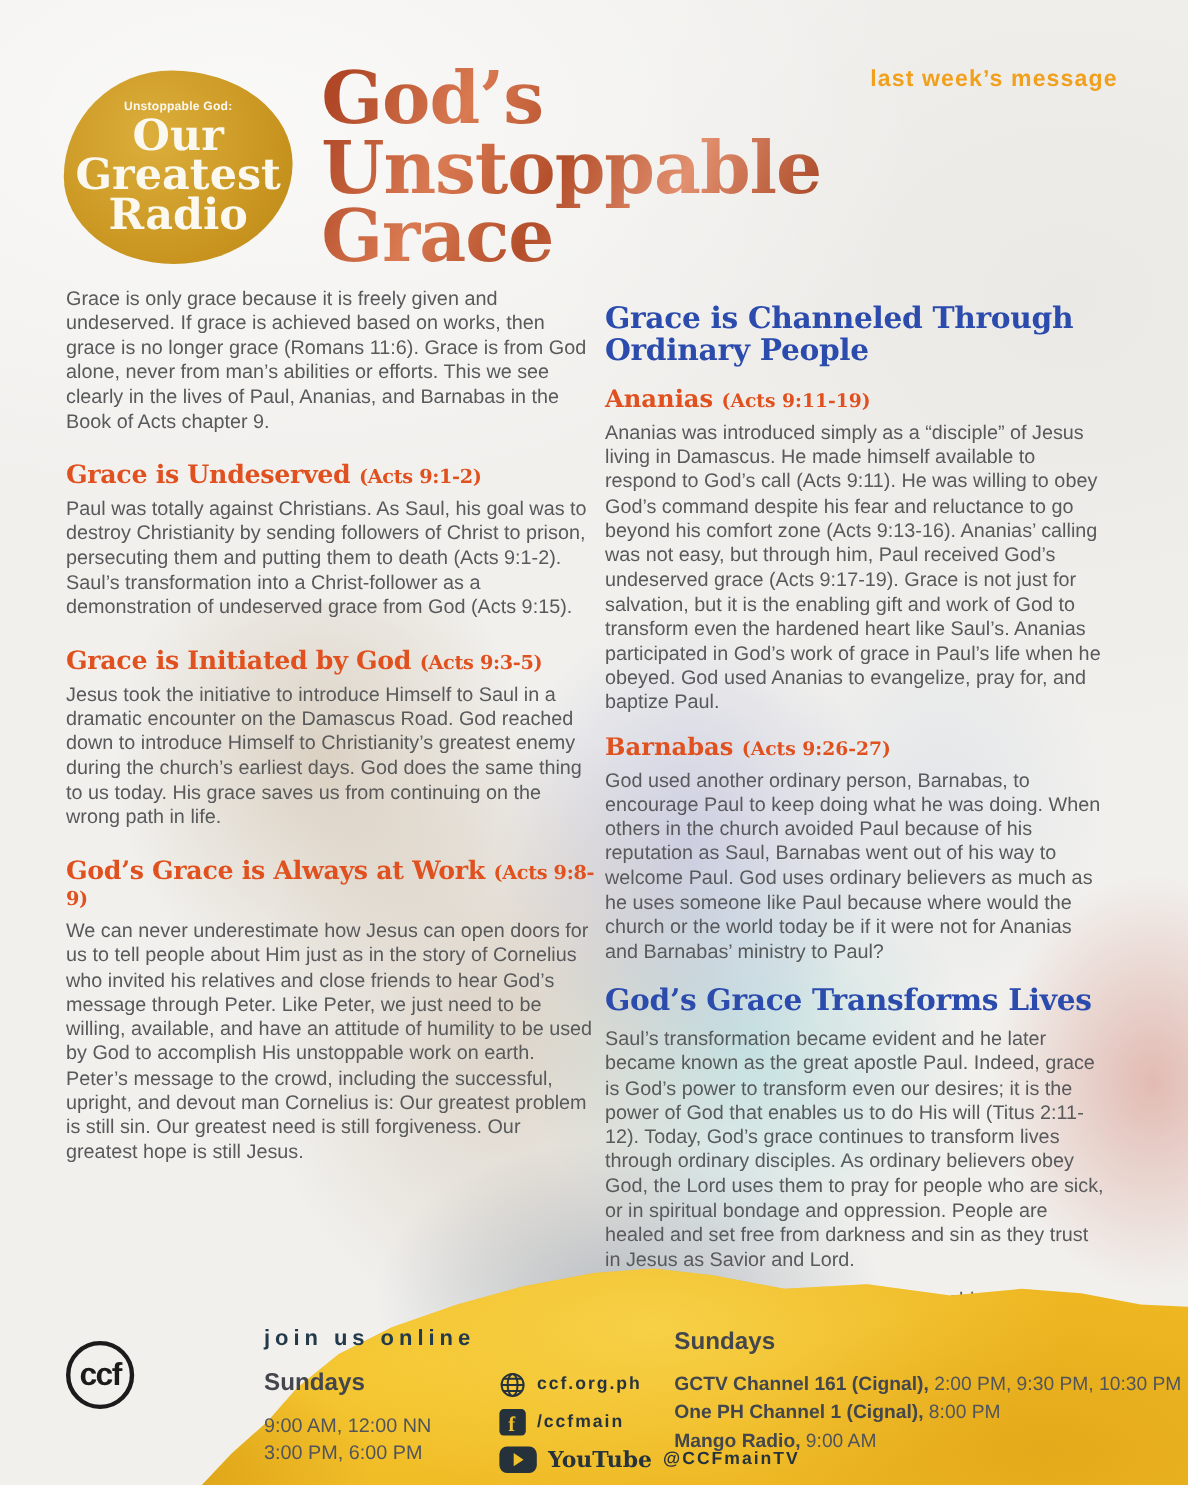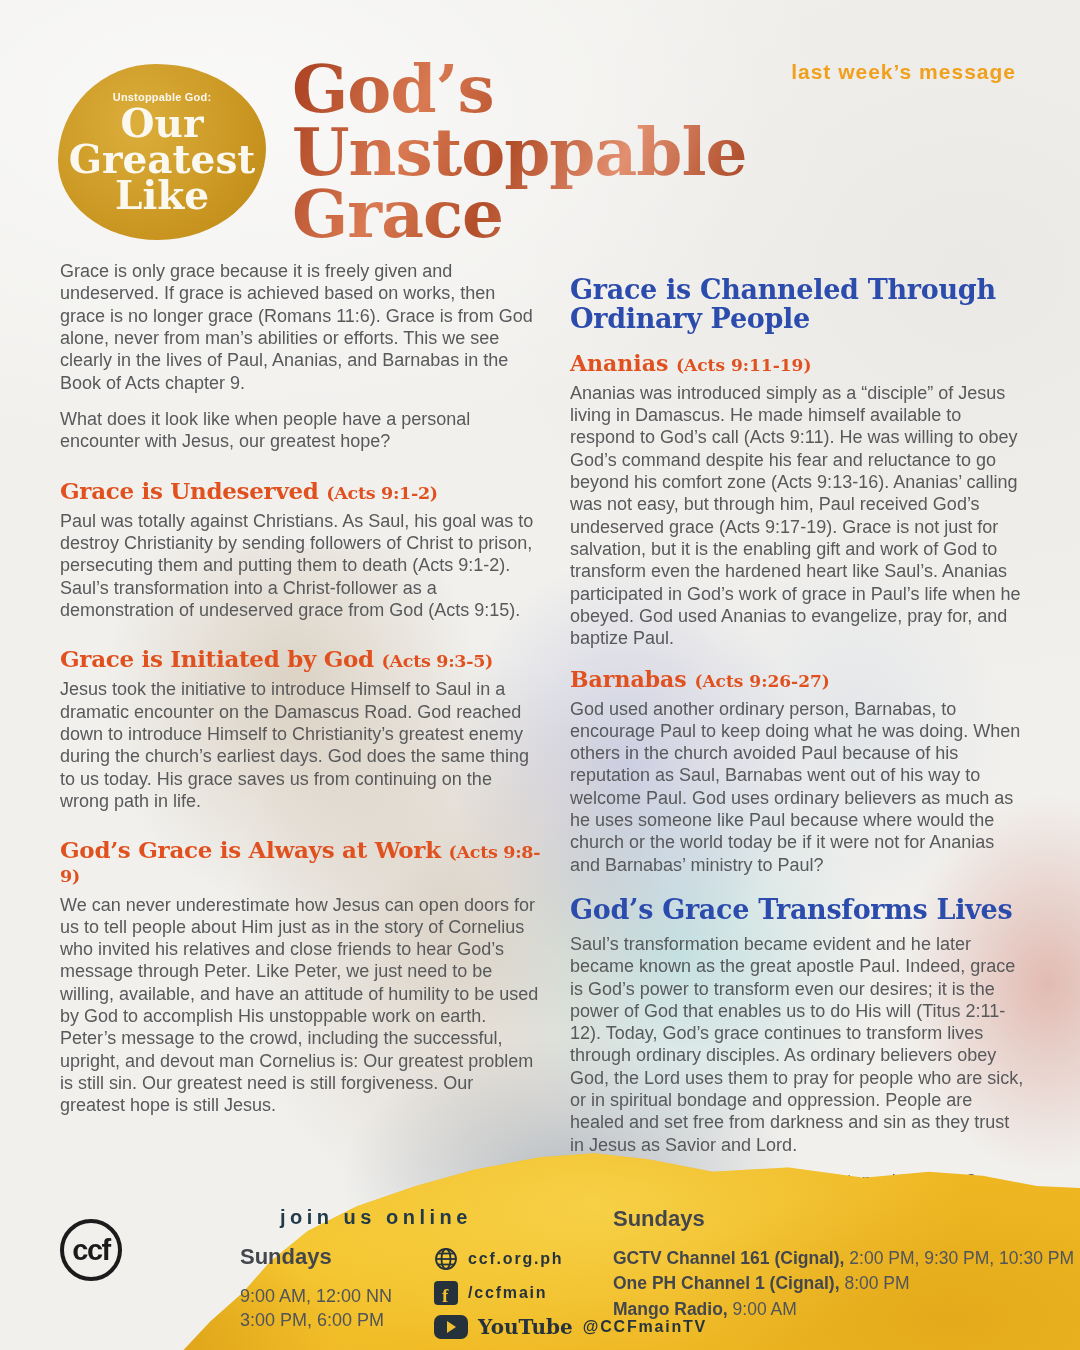--- a/index.html
+++ b/index.html
@@ -34,21 +34,21 @@
   .logo-sub{font-size:11px;font-weight:bold;letter-spacing:.2px;margin-bottom:2px;}
   .logo-line{font-family:"DejaVu Serif", serif;font-weight:bold;font-size:39px;line-height:.93;}
   .title{
     position:absolute;left:292px;top:58px;
     font-family:"DejaVu Serif", serif;font-weight:bold;font-size:66px;line-height:.95;letter-spacing:-1px;
     background:linear-gradient(115deg,#b04827 5%,#d97a52 28%,#b34e2a 48%,#e29070 70%,#a94826 95%);
     -webkit-background-clip:text;background-clip:text;color:transparent;
   }
   .tag{position:absolute;right:64px;top:60px;font-size:21px;font-weight:bold;letter-spacing:1px;color:#f0a01c;}
   
-  .columns{position:absolute;left:60px;top:260px;width:962px;display:grid;grid-template-columns:482px 456px;column-gap:28px;}
+  .columns{position:absolute;left:60px;top:260px;width:962px;display:grid;grid-template-columns:482px 456px;column-gap:8px;}
   .col p{font-size:18px;line-height:1.24;margin:0 0 14px;}
   .sec-h{
     font-family:"DejaVu Serif", serif;font-weight:bold;color:#e0511f;
     font-size:23px;letter-spacing:-.3px;margin:26px 0 7px;line-height:1.05;
   }
   .sec-h .ref{font-size:17.5px;}
   .sub-h{font-family:"DejaVu Serif", serif;font-weight:bold;color:#e0511f;font-size:22px;margin:16px 0 6px;}
   .sub-h .ref{font-size:17px;}
   .blue-h{
     font-family:"DejaVu Serif", serif;font-weight:bold;color:#2b4bad;
@@ -68,59 +68,58 @@
     clip-path:polygon(17% 100%,19.5% 86%,22.5% 72%,25% 57%,28.5% 42%,33% 30%,38.5% 20%,44% 12%,50% 6%,55% 4%,60% 7%,66% 13%,73% 11%,80% 16%,86% 13%,91% 15%,96% 20%,100% 21%,100% 100%);
   }
   .ccf-logo{
     position:absolute;left:60px;top:1219px;width:54px;height:54px;border:4px solid #1b1b1b;border-radius:50%;
     display:flex;align-items:center;justify-content:center;
     font-size:29px;font-weight:bold;letter-spacing:-1.5px;color:#1b1b1b;
   }
   .f-block{position:absolute;color:#223a49;}
   .f-online{left:240px;top:1206px;}
   .f-broadcast{left:613px;top:1206px;}
-  .f-head{font-size:20px;font-weight:bold;letter-spacing:4.5px;color:#223a49;margin-bottom:15px;margin-left:40px;}
+  .f-head{font-size:20px;font-weight:bold;letter-spacing:4.5px;color:#223a49;margin-bottom:15px;}
   .f-row{display:flex;gap:42px;}
   .f-day{font-size:22px;font-weight:bold;color:#43474d;margin-bottom:14px;}
   .f-times{font-size:18px;color:#51545a;line-height:1.35;}
   .soc{display:flex;flex-direction:column;gap:10px;margin-top:3px;}
-  .soc-row{display:flex;align-items:center;gap:10px;font-size:16px;font-weight:bold;letter-spacing:1.8px;color:#27333c;text-decoration:none;}
+  .soc-row{display:flex;align-items:center;gap:10px;font-size:16px;font-weight:bold;letter-spacing:1.8px;color:#27333c;text-decoration:none;margin-left:20px;}
   .yt-word{font-family:"DejaVu Serif", serif;font-weight:bold;letter-spacing:0;font-size:20px;}
   .fb-icon{width:24px;height:24px;border-radius:4px;background:#25313b;color:#efbf2d;display:flex;align-items:flex-end;justify-content:center;font-size:19px;font-weight:bold;line-height:1;font-family:"Liberation Serif",serif;}
   .yt-icon{width:34px;height:24px;border-radius:7px;background:#25313b;display:flex;align-items:center;justify-content:center;}
   .yt-icon span{width:0;height:0;border-left:9px solid #efbf2d;border-top:6px solid transparent;border-bottom:6px solid transparent;}
   .globe-icon svg{display:block;}
   .ch-line{font-size:17.5px;line-height:1.45;color:#51545a;}
   .ch-name{font-weight:bold;color:#43474d;}
 </style>
 </head>
 <body>
 
 <div class="page">
   <div class="bg-photo"></div>
 
   <div class="logo-blob">
     <div class="logo-sub">Unstoppable God:</div>
     <div class="logo-line">Our</div>
     <div class="logo-line">Greatest</div>
-    <div class="logo-line">Like</div>
+    <div class="logo-line">Radio</div>
   </div>
 
   <div class="title">
     <div>God’s</div>
     <div>Unstoppable</div>
     <div>Grace</div>
   </div>
 
   <div class="tag">last week’s message</div>
 
   <div class="columns">
     <div class="col">
       <p>Grace is only grace because it is freely given and undeserved. If grace is achieved based on works, then grace is no longer grace (Romans 11:6). Grace is from God alone, never from man’s abilities or efforts. This we see clearly in the lives of Paul, Ananias, and Barnabas in the Book of Acts chapter 9.</p>
-      <p>What does it look like when people have a personal encounter with Jesus, our greatest hope?</p>
 
       <div class="sec-h">
         <span>Grace is Undeserved</span>
         <span class="ref">(Acts 9:1-2)</span>
       </div>
       <p>Paul was totally against Christians. As Saul, his goal was to destroy Christianity by sending followers of Christ to prison, persecuting them and putting them to death (Acts 9:1-2). Saul’s transformation into a Christ-follower as a demonstration of undeserved grace from God (Acts 9:15).</p>
 
       <div class="sec-h">
         <span>Grace is Initiated by God</span>
         <span class="ref">(Acts 9:3-5)</span>

